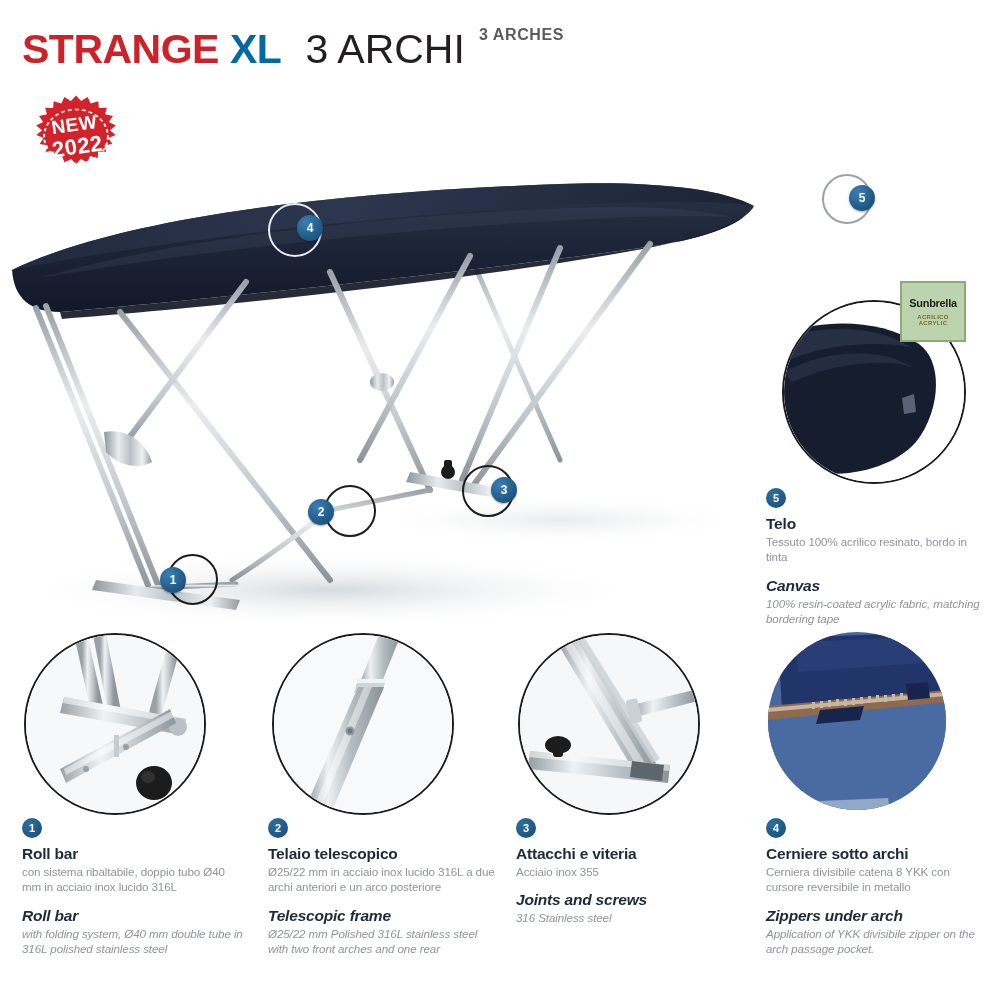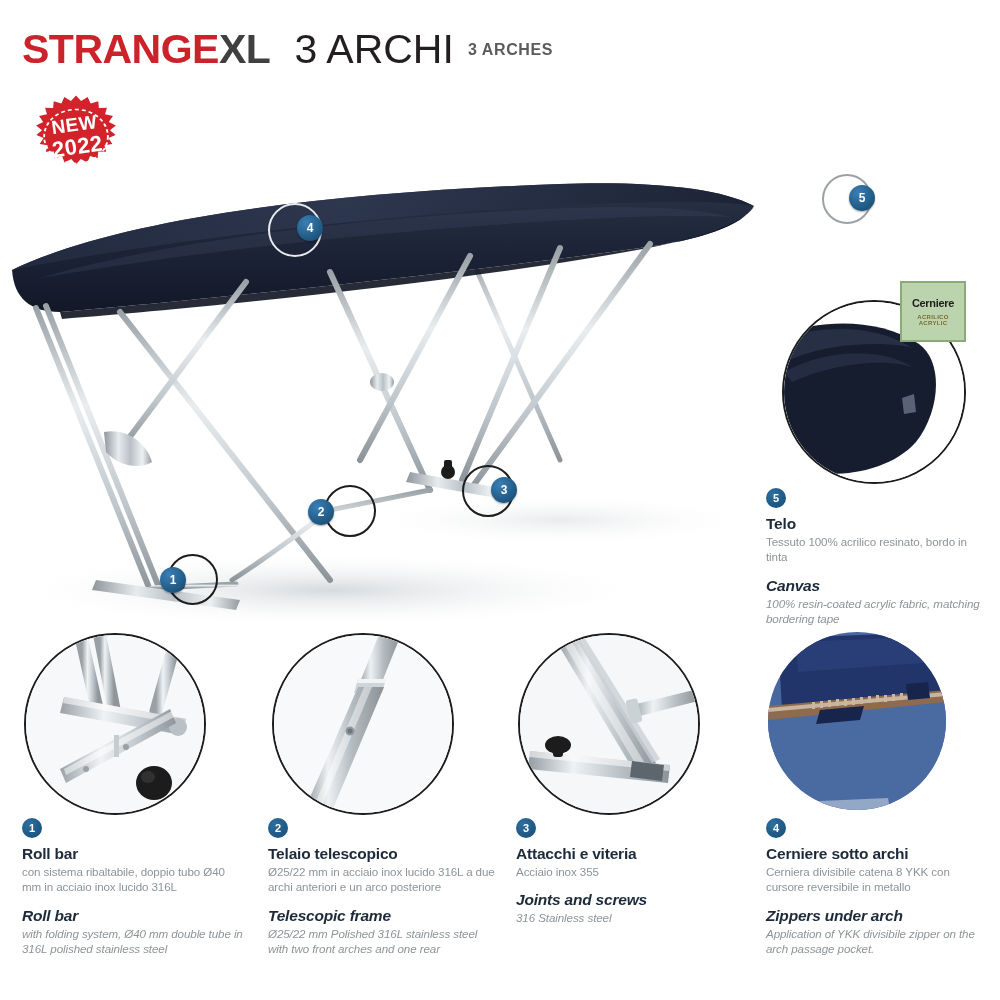--- a/index.html
+++ b/index.html
@@ -4,23 +4,23 @@
 <style>
   html,body{margin:0;padding:0;background:#ffffff;}
   body{
     width:1000px;height:1000px;position:relative;overflow:hidden;
     font-family:"Liberation Sans", sans-serif;
     color:#2b2b2b;
   }
   .stage{position:absolute;left:0;top:0;width:1000px;height:1000px;}
 
   
-  .title-row{position:absolute;left:22px;top:26px;display:flex;align-items:center;white-space:nowrap;}
+  .title-row{position:absolute;left:22px;top:26px;display:flex;align-items:flex-start;white-space:nowrap;}
   .t-brand{font-size:41px;font-weight:bold;letter-spacing:-0.5px;color:#cc2229;}
-  .t-model{font-size:41px;font-weight:bold;letter-spacing:-0.5px;color:#404040;}
+  .t-model{font-size:41px;font-weight:bold;letter-spacing:-0.5px;color:#0369a1;margin-left:11px;}
   .t-arch{font-size:41px;font-weight:300;letter-spacing:0px;color:#231f20;margin-left:24px;}
   .t-sub{font-size:16px;font-weight:bold;letter-spacing:0.6px;color:#5b5b5b;margin-left:14px;}
 
   
   .newbadge{position:absolute;left:21px;top:95px;width:110px;height:83px;}
   .newbadge .txt{
     position:absolute;left:0;top:0;width:110px;height:83px;
     display:flex;flex-direction:column;align-items:center;justify-content:center;
     color:#ffffff;font-weight:bold;line-height:1.0;transform:rotate(-8deg);
   }
@@ -197,21 +197,21 @@
       <rect width="180" height="180" fill="#ffffff"></rect>
       <path d="M -20,40 C 20,18 90,12 135,42 C 160,60 156,110 132,140
                C 100,176 30,180 -10,160 Z" fill="#161d2e"></path>
       <path d="M -20,44 C 20,24 86,18 128,46 C 120,42 60,36 10,56 C -4,62 -14,56 -20,44 Z" fill="#2a3349" opacity="0.85"></path>
       <path d="M 0,70 C 40,48 96,44 130,66 C 104,56 52,60 8,80 Z" fill="#323c54" opacity="0.5"></path>
       <path d="M 118,96 L 130,92 L 132,110 L 120,112 Z" fill="#6c7588" opacity="0.8"></path>
     </svg>
   </div>
 
   <div class="sunbrella">
-    <span class="sb-name">Cerniere</span>
+    <span class="sb-name">Sunbrella</span>
     <span class="sb-l1">ACRILICO</span>
     <span class="sb-l2">ACRYLIC</span>
   </div>
 
   <div class="cap" style="left:766px;top:488px;width:215px;">
     <div class="num">5</div>
     <h3>Telo</h3>
     <p>Tessuto 100% acrilico resinato, bordo in tinta</p>
     <h3 class="en">Canvas</h3>
     <p class="en">100% resin-coated acrylic fabric, matching bordering tape</p>

